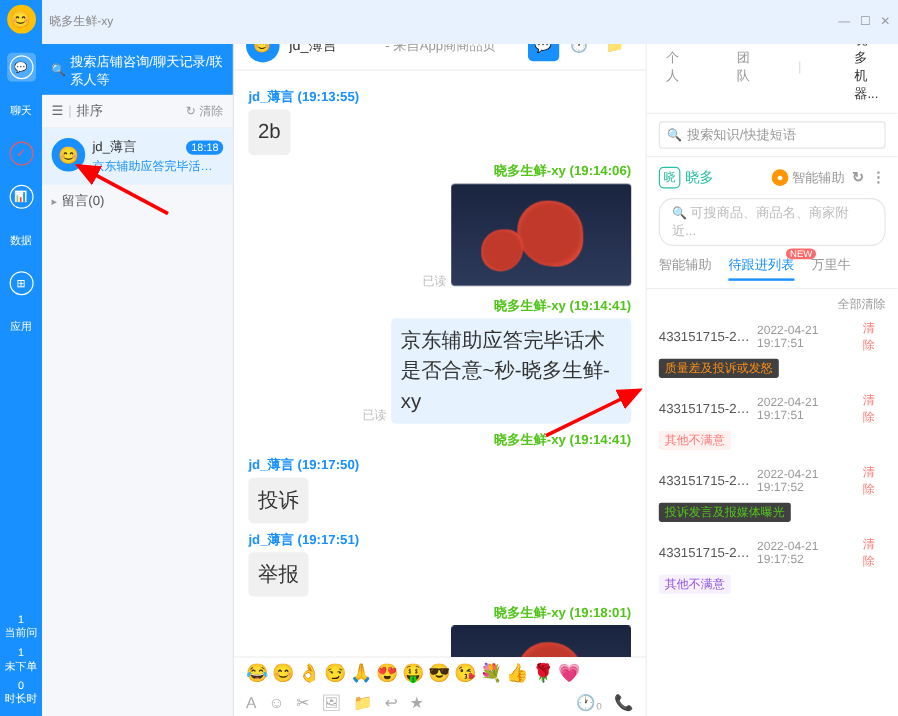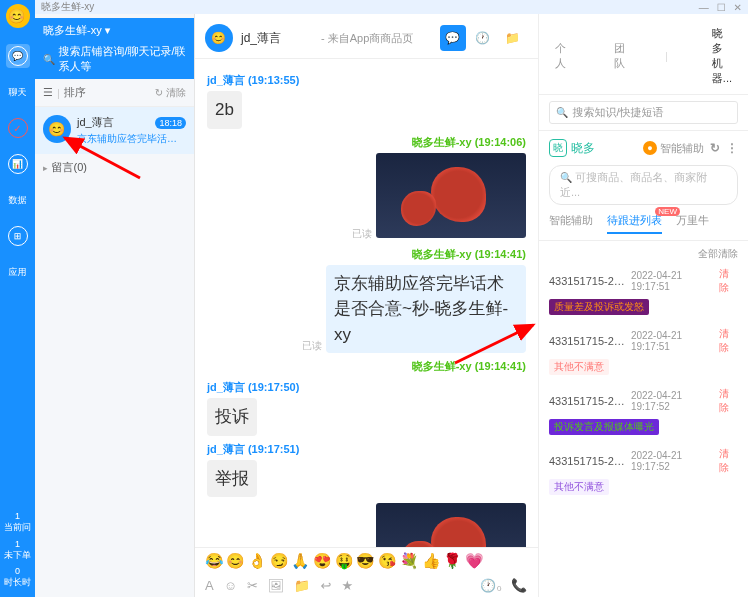--- a/index.html
+++ b/index.html
@@ -89,27 +89,27 @@
 .rp-subtab.active { color: #1890ff; border-bottom: 2px solid #1890ff; }
 .rp-new-badge { position: absolute; top: -6px; right: -18px; background: #ff6b6b; color: #fff; font-size: 8px; border-radius: 6px; padding: 0 3px; margin-left: 12px; }
 .rp-action-hdr { text-align: right; padding: 6px 10px; font-size: 10px; color: #999; }
 .rp-list { padding: 0 10px; }
 .rp-item { margin-bottom: 12px; }
 .rp-row1 { display: flex; justify-content: space-between; font-size: 11px; color: #555; align-items: center; }
 .rp-id { white-space: nowrap; overflow: hidden; text-overflow: ellipsis; max-width: 85px; }
 .rp-date { color: #999; font-size: 10px; }
 .rp-clear { color: #ff7875; font-size: 10px; cursor: pointer; }
 .rp-tag { display: inline-block; margin-top: 4px; padding: 1px 5px; font-size: 10px; border-radius: 2px; }
-.rp-tag.t0 { background: #701a75; color: #fa8c16; }
+.rp-tag.t0 { background: #404040; color: #fa8c16; }
 .rp-tag.t1 { background: #fff1f0; color: #ff7875; }
-.rp-tag.t2 { background: #6d28d9; color: #52c41a; }
+.rp-tag.t2 { background: #404040; color: #52c41a; }
 .rp-tag.t3 { background: #f6f0ff; color: #9254de; }
 
 
-.win-bar { position: absolute; top: 0; left: 35px; right: 0; height: 14px; background: #e8f2ff; display: flex; align-items: center; padding: 0 6px; font-size: 10px; color: #888; }
+.win-bar { position: absolute; top: 0; left: 35px; right: 0; height: 36px; background: #e8f2ff; display: flex; align-items: center; padding: 0 6px; font-size: 10px; color: #888; }
 .win-bar .spacer { margin-left: auto; }
 .win-bar .win-btn { margin-left: 8px; cursor: pointer; color: #999; }
 
 
 .contacts-hdr, .chat-hdr { margin-top: 18px; }
 
 
 .arrow-svg { position: absolute; pointer-events: none; z-index: 100; }
 
 
@@ -217,20 +217,21 @@
         </div>
         <div class="msg-line other">
           <div class="msg-name">jd_薄言 (19:17:50)</div>
           <div><span class="msg-bubble other">投诉</span></div>
         </div>
         <div class="msg-line other">
           <div class="msg-name">jd_薄言 (19:17:51)</div>
           <div><span class="msg-bubble other">举报</span></div>
         </div>
         <div class="msg-line mine">
+          <div class="msg-name mine">晓多生鲜-xy (19:18:01)</div>
           <div><span class="msg-img"></span></div>
         </div>
       </div>
 
     <div class="chat-input">
       <div class="emoji-row" id="emoji-row">
           <span style="cursor: pointer;">😂</span>
           <span style="cursor: pointer;">😊</span>
           <span style="cursor: pointer;">👌</span>
           <span style="cursor: pointer;">😏</span>

